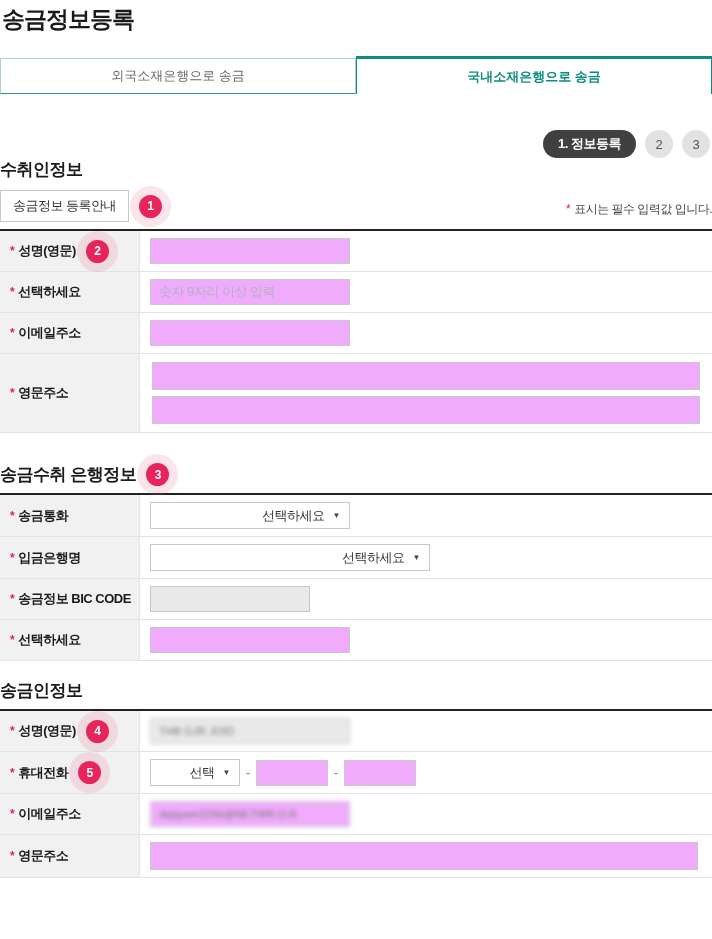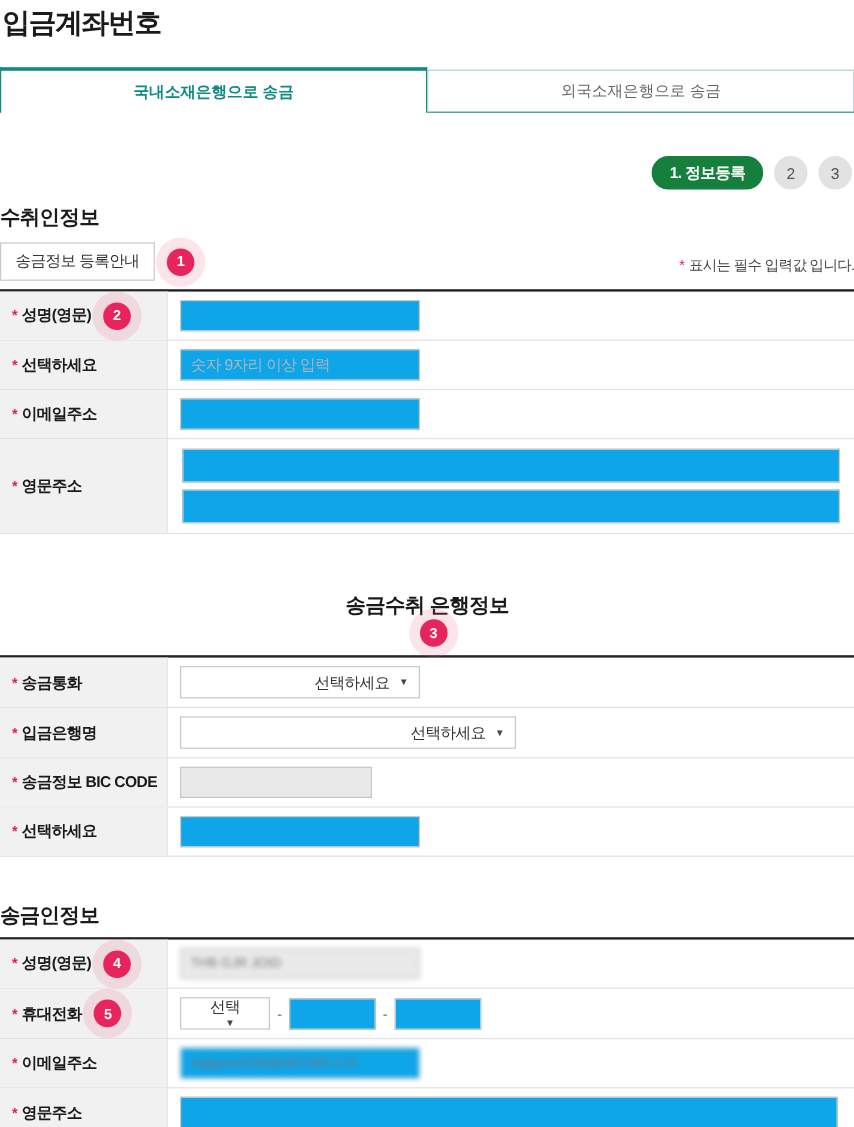--- a/index.html
+++ b/index.html
@@ -33,38 +33,38 @@
     border: 1px solid #abd3cc;
     border-bottom: 1px solid #2e9189;
     color: #666;
     margin-top: 2px;
   }
 
   
   .steps { display: flex; justify-content: flex-end; align-items: center; margin-top: 36px; padding-right: 2px; }
   .step-pill {
     height: 28px; padding: 0 15px; border-radius: 14px;
-    background: #15803d; color: #fff; font-size: 13px; font-weight: bold;
+    background: #404040; color: #fff; font-size: 13px; font-weight: bold;
     display: inline-flex; align-items: center; letter-spacing: -0.5px;
   }
   .step-circle {
     width: 28px; height: 28px; border-radius: 50%;
     background: #e2e2e2; color: #555; font-size: 13px;
     display: inline-flex; align-items: center; justify-content: center;
     margin-left: 9px;
   }
 
   
   .section-title {
     font-size: 17px; font-weight: bold; letter-spacing: -0.5px;
     display: flex; align-items: center;
   }
-  .sec1 { margin-top: 12px; }
-  .sec2 { margin-top: 48px; flex-direction: column; }
-  .sec3 { margin-top: 37px; text-align: center; }
+  .sec1 { margin-top: 0; }
+  .sec2 { margin-top: 30px; }
+  .sec3 { margin-top: 18px; text-align: center; }
 
   
   .badge {
     width: 23px; height: 23px; border-radius: 50%;
     background: #e8245c; color: #fff; font-size: 12px; font-weight: bold;
     display: inline-flex; align-items: center; justify-content: center;
     margin-left: 10px; box-shadow: 0 0 0 9px rgba(236, 88, 128, 0.16);
     flex: none;
   }
 
@@ -82,54 +82,54 @@
   .form-table { border-top: 2px solid #222; margin-top: 7px; }
   .trow { display: flex; border-bottom: 1px solid #e2e2e2; min-height: 41px; }
   .tlabel {
     width: 140px; flex: none; background: #f1f1f1; border-right: 1px solid #e6e6e6;
     display: flex; align-items: center; padding-left: 10px;
     font-size: 13px; font-weight: bold; letter-spacing: -0.5px;
   }
   .tvalue { flex: 1; padding: 7px 10px; display: flex; align-items: center; flex-wrap: wrap; }
 
   .inp {
-    height: 26px; border: 1px solid #c8c8c8; background: #0ea5e9;
+    height: 26px; border: 1px solid #c8c8c8; background: #f0abfc;
     font-size: 12px; padding: 0 8px; font-family: inherit; color: #333;
   }
   .inp::placeholder { color: #aeb4bd; font-size: 13px; letter-spacing: -0.5px; }
   .inp:disabled, .inp.disabled { background: #e9e9e9; }
   .masked { filter: blur(2px); color: #777; font-size: 11px; }
   .w200 { width: 200px; }
   .w160 { width: 160px; }
   .w72 { width: 72px; }
   .wide { width: 548px; height: 28px; }
   .stack { display: flex; flex-direction: column; gap: 6px; padding: 8px 10px; justify-content: center; }
 
   
   .select {
     height: 27px; border: 1px solid #c8c8c8; background: #fff;
     display: inline-flex; align-items: center; justify-content: flex-end;
     padding: 0 9px; font-size: 13px; color: #333; cursor: pointer; letter-spacing: -0.5px;
   }
   .select .caret { font-size: 8px; color: #444; margin-left: 8px; }
   .sel200 { width: 200px; }
   .sel280 { width: 280px; }
-  .sel75 { width: 75px; flex-direction: column; }
+  .sel75 { width: 90px; }
   .dash { margin: 0 6px; color: #666; font-size: 12px; }
 </style>
 </head>
 <body>
 
 <div class="page">
 
-  <h1 class="page-title">입금계좌번호</h1>
+  <h1 class="page-title">송금정보등록</h1>
 
   <div class="tabs">
+    <div class="tab inactive">외국소재은행으로 송금</div>
     <div class="tab active">국내소재은행으로 송금</div>
-    <div class="tab inactive">외국소재은행으로 송금</div>
   </div>
 
   <div class="steps">
     <span class="step-pill">1. 정보등록</span>
     <span class="step-circle">2</span>
     <span class="step-circle">3</span>
   </div>
 
   <h2 class="section-title sec1">
     <span>수취인정보</span>

